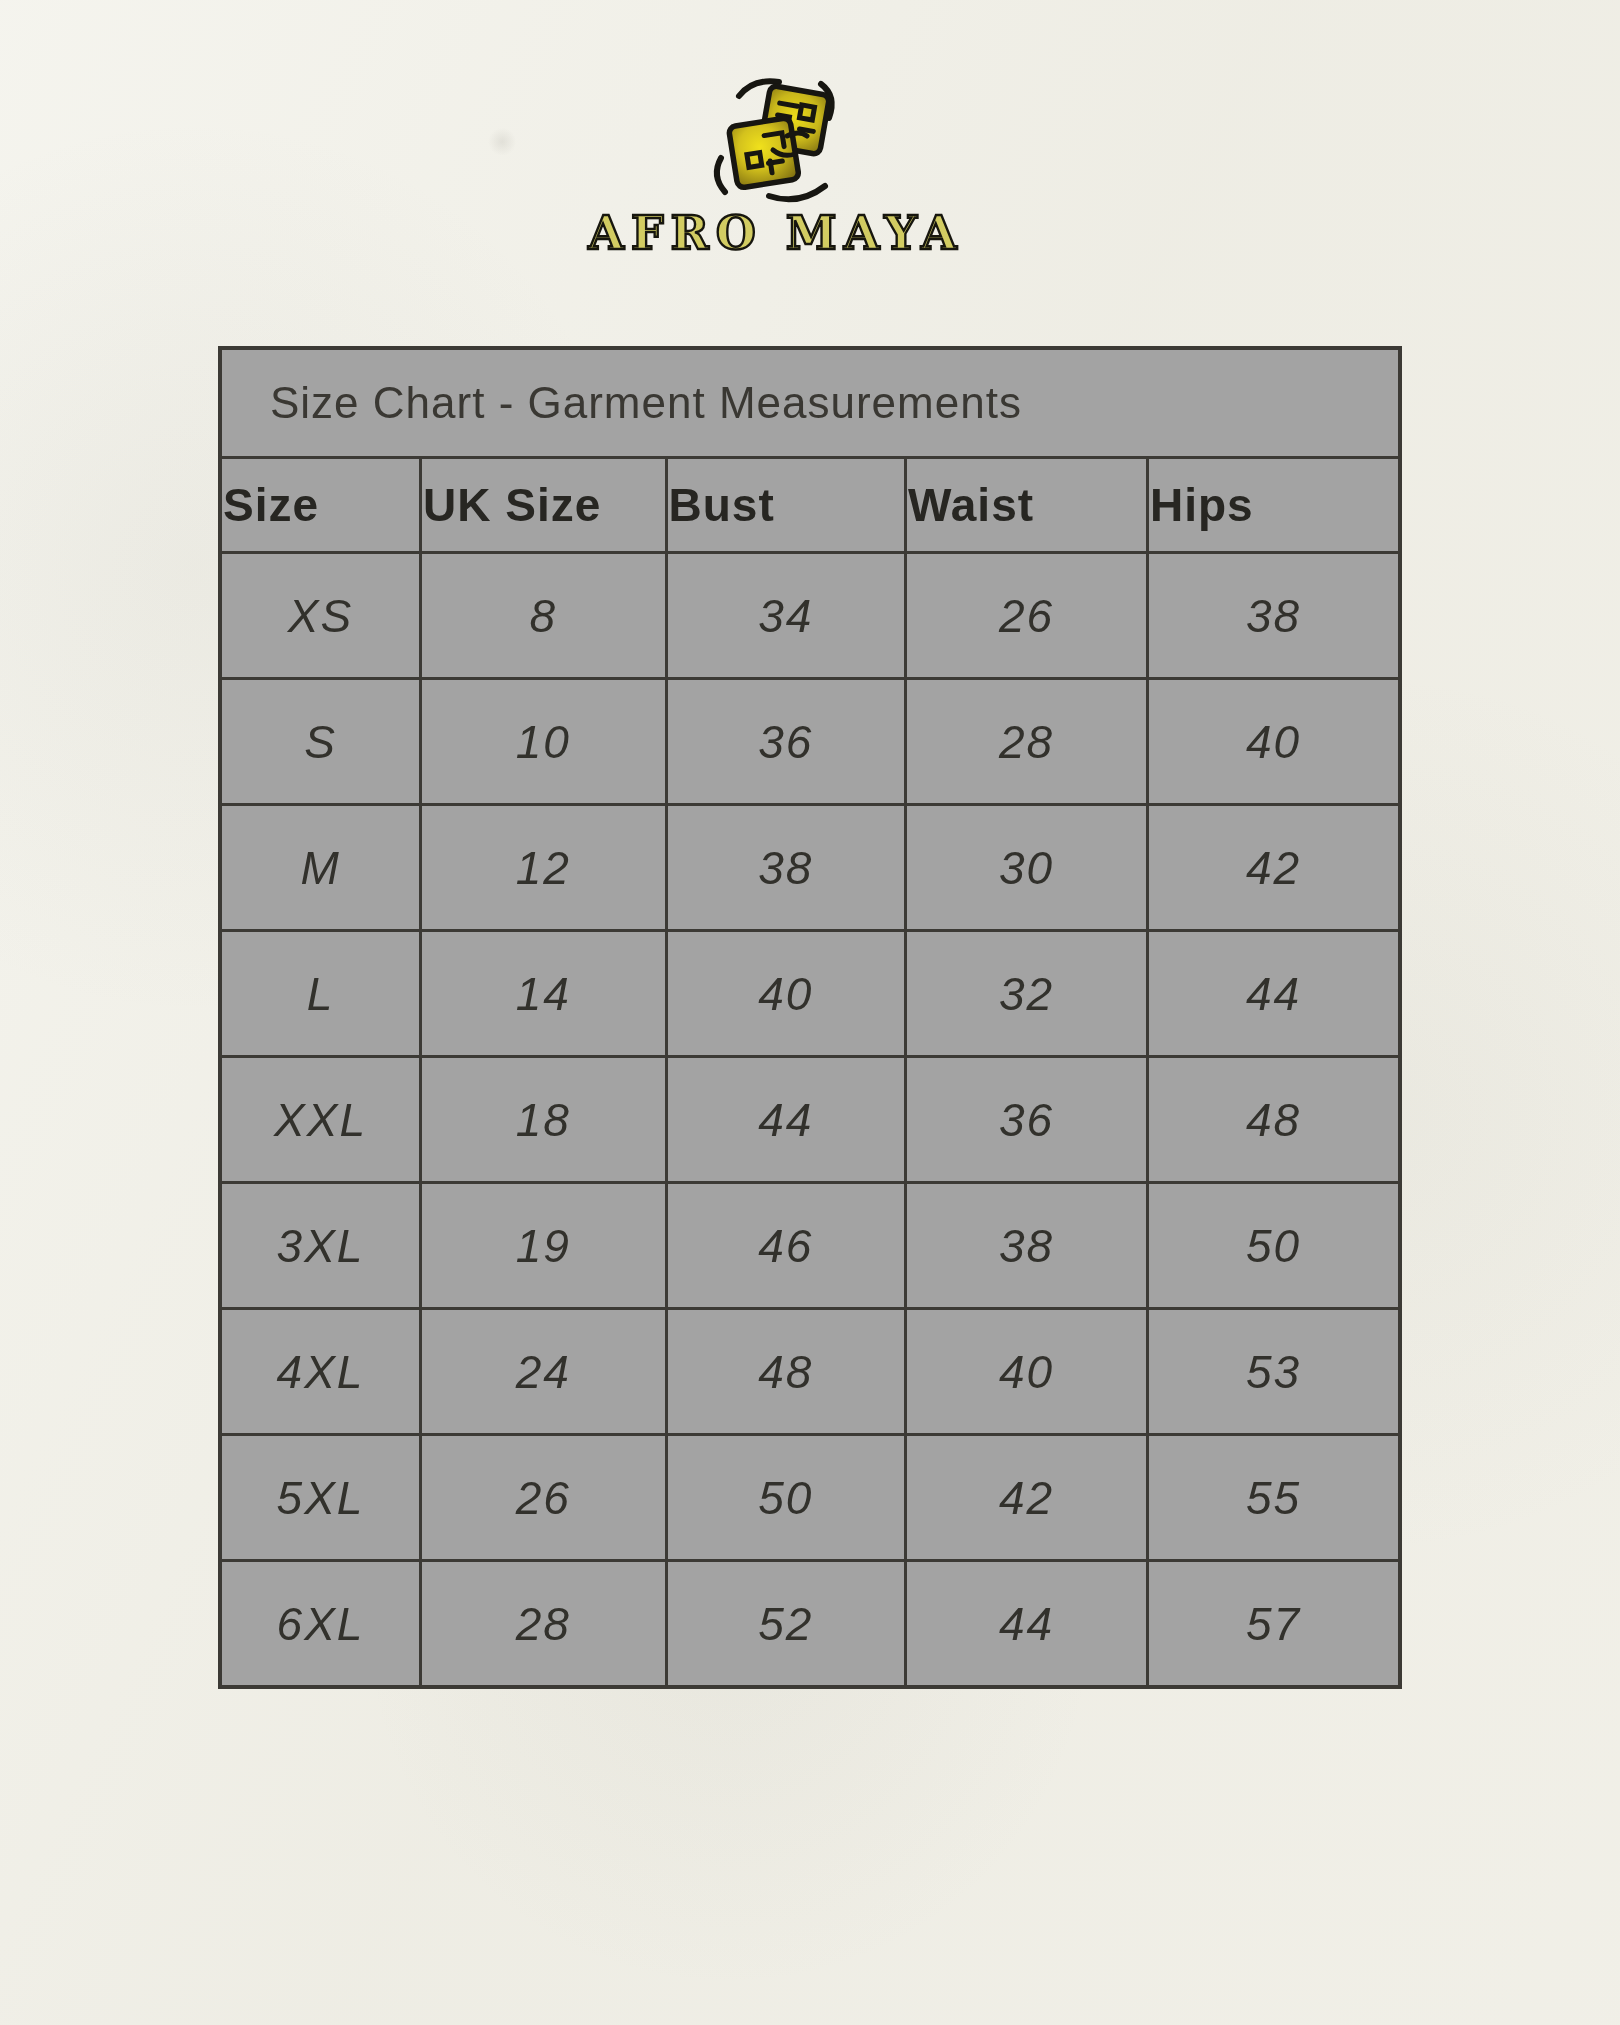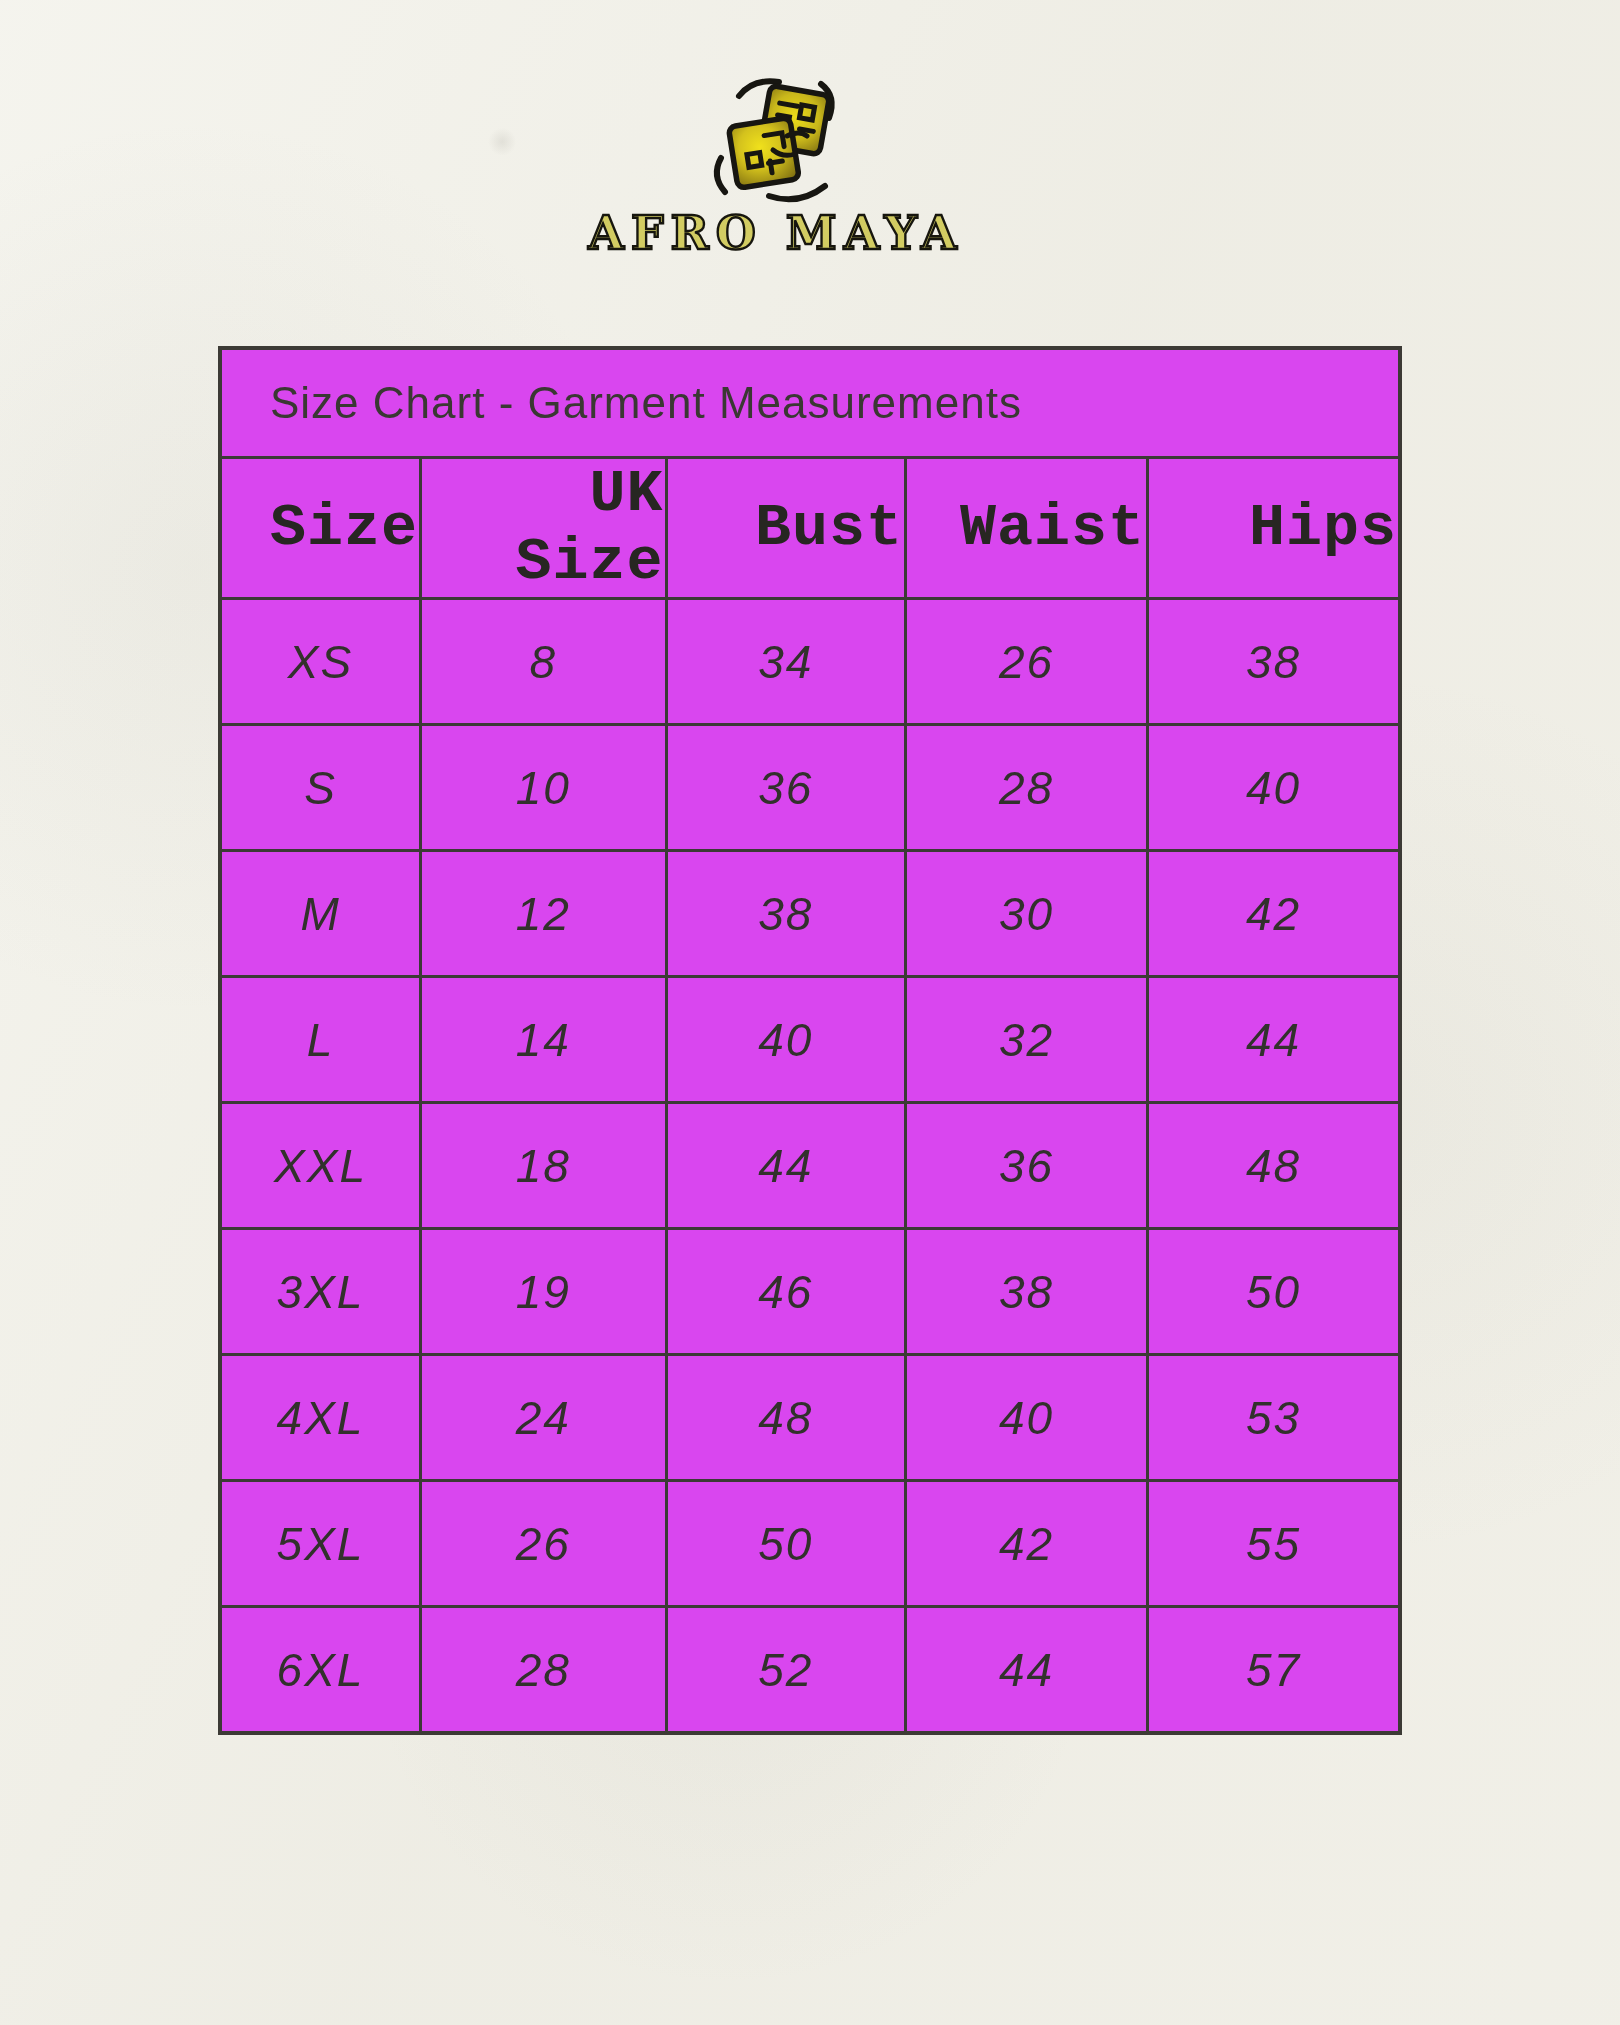--- a/index.html
+++ b/index.html
@@ -42,45 +42,44 @@
     color: #d2cc62;
     -webkit-text-stroke: 2.4px #17160e;
     text-shadow: 0 1px 0 rgba(23,22,14,0.35);
   }
 
   table.size-chart {
     border-collapse: collapse;
     table-layout: fixed;
     width: 1184px;
     margin: 86px auto 0 auto;
-    background: #d946ef;
+    background: #a3a3a3;
     padding-left: 27px;
   }
   table.size-chart, table.size-chart th, table.size-chart td {
     border: 3.5px solid #3c3a35;
   }
   table.size-chart { border-width: 4px; }
 
   .title-cell {
     height: 104px;
     text-align: left;
     padding-left: 48px;
     font-size: 44px;
     font-weight: 400;
     letter-spacing: 1px;
     color: #3a3833;
   }
   table.size-chart th {
     height: 90px;
-    font-size: 60px;
+    font-size: 46px;
     font-weight: 700;
     letter-spacing: 1px;
     color: #272622;
-    text-align: right;
-    font-family: Liberation Mono, monospace;
+    text-align: left;
   }
   table.size-chart td.data-cell {
     height: 121px;
     text-align: center;
     font-size: 46px;
     font-weight: 400;
     letter-spacing: 2px;
     color: #32312c;
     font-style: italic;
   }

